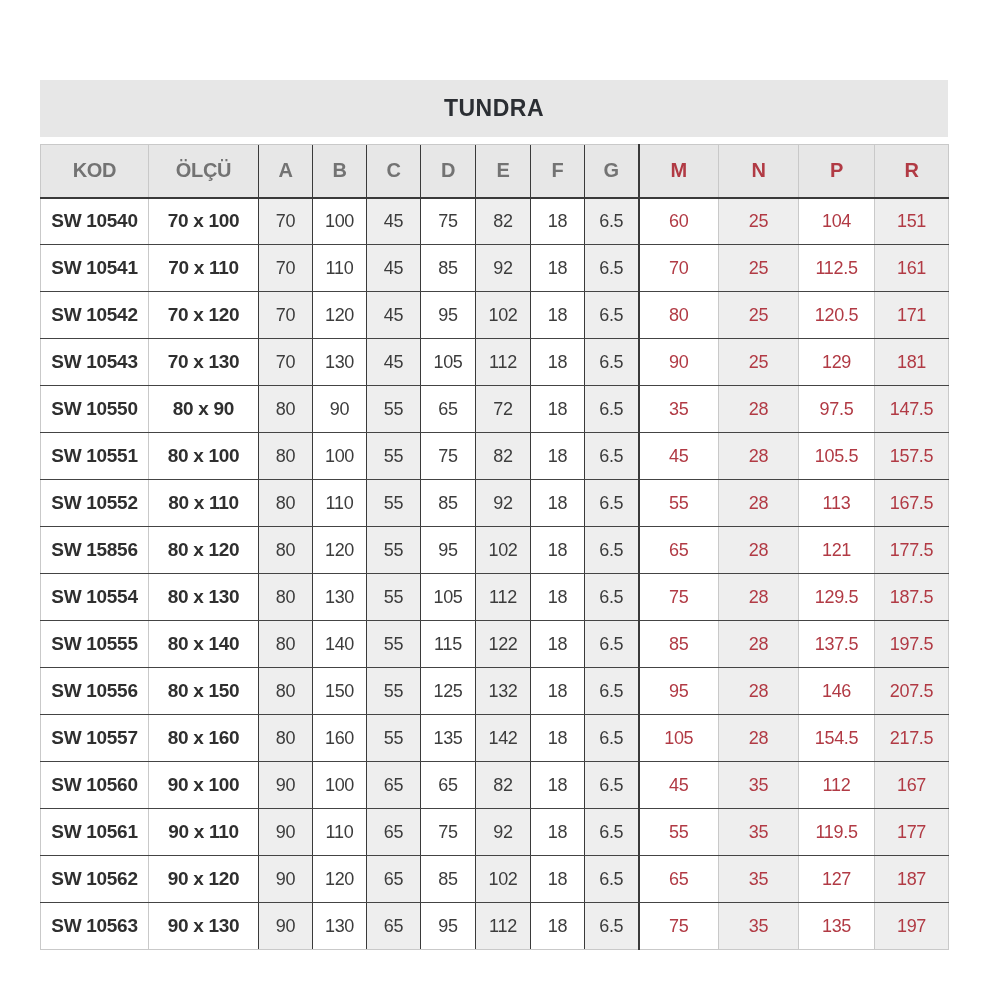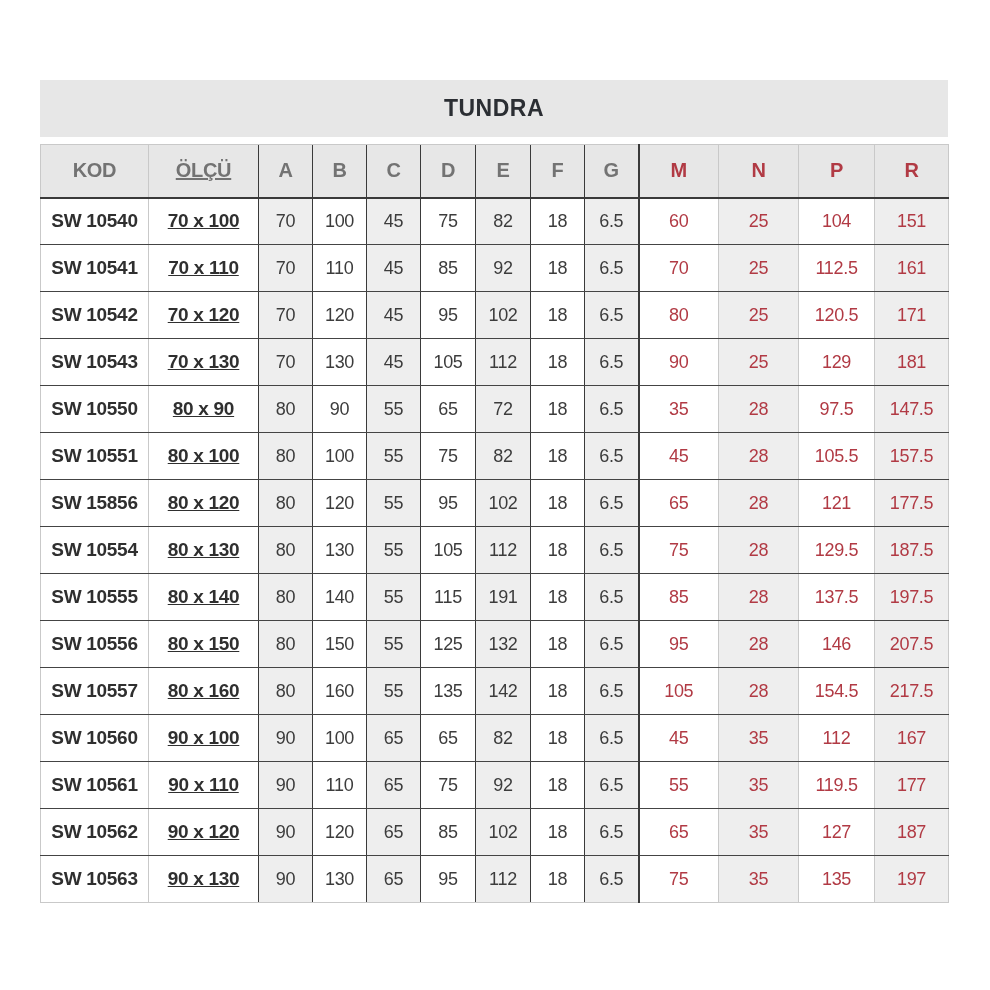--- a/index.html
+++ b/index.html
@@ -57,21 +57,21 @@
     font-size:18px;font-weight:400;color:#3c3c3c;
   }
   tbody tr:last-child td{border-bottom:1px solid var(--light-border);}
   tbody td.bold{font-weight:bold;color:var(--text-dark);font-size:19px;}
   .shade{background:var(--shade-bg) !important;}
   .red{color:var(--red) !important;}
   .sep-light{border-left:1px solid var(--light-border);}
   .sep-dark{border-left:1px solid var(--dark-border);}
   .sep-dark2{border-left:2px solid var(--dark-border);}
   
-  .c0{width:108px;} .c1{width:110px;text-decoration:underline;} .c2{width:54px;} .c3{width:54px;}
+  .c0{width:108px;} .c1{width:110px;} .c2{width:54px;} .c3{width:54px;}
   .c4{width:54px;}  .c5{width:55px;}  .c6{width:55px;} .c7{width:54px;}
   .c8{width:54px;}  .c9{width:80px;}  .c10{width:80px;}
   .c11{width:76px;} .c12{width:74px;}
 </style>
 </head>
 <body>
 
 <div class="sheet">
   <div class="title-bar">
     <span>TUNDRA</span>
@@ -180,20 +180,35 @@
           <td class="c5 sep-dark">75</td>
           <td class="c6 sep-dark shade">82</td>
           <td class="c7 sep-dark">18</td>
           <td class="c8 sep-dark shade">6.5</td>
           <td class="c9 sep-dark2 red">45</td>
           <td class="c10 sep-light shade red">28</td>
           <td class="c11 sep-light red">105.5</td>
           <td class="c12 sep-light shade red">157.5</td>
         </tr>
         <tr>
+          <td class="c0 bold">SW 10552</td>
+          <td class="c1 sep-light bold">80 x 110</td>
+          <td class="c2 sep-dark shade">80</td>
+          <td class="c3 sep-dark">110</td>
+          <td class="c4 sep-dark shade">55</td>
+          <td class="c5 sep-dark">85</td>
+          <td class="c6 sep-dark shade">92</td>
+          <td class="c7 sep-dark">18</td>
+          <td class="c8 sep-dark shade">6.5</td>
+          <td class="c9 sep-dark2 red">55</td>
+          <td class="c10 sep-light shade red">28</td>
+          <td class="c11 sep-light red">113</td>
+          <td class="c12 sep-light shade red">167.5</td>
+        </tr>
+        <tr>
           <td class="c0 bold">SW 15856</td>
           <td class="c1 sep-light bold">80 x 120</td>
           <td class="c2 sep-dark shade">80</td>
           <td class="c3 sep-dark">120</td>
           <td class="c4 sep-dark shade">55</td>
           <td class="c5 sep-dark">95</td>
           <td class="c6 sep-dark shade">102</td>
           <td class="c7 sep-dark">18</td>
           <td class="c8 sep-dark shade">6.5</td>
           <td class="c9 sep-dark2 red">65</td>
@@ -216,21 +231,21 @@
           <td class="c11 sep-light red">129.5</td>
           <td class="c12 sep-light shade red">187.5</td>
         </tr>
         <tr>
           <td class="c0 bold">SW 10555</td>
           <td class="c1 sep-light bold">80 x 140</td>
           <td class="c2 sep-dark shade">80</td>
           <td class="c3 sep-dark">140</td>
           <td class="c4 sep-dark shade">55</td>
           <td class="c5 sep-dark">115</td>
-          <td class="c6 sep-dark shade">191</td>
+          <td class="c6 sep-dark shade">122</td>
           <td class="c7 sep-dark">18</td>
           <td class="c8 sep-dark shade">6.5</td>
           <td class="c9 sep-dark2 red">85</td>
           <td class="c10 sep-light shade red">28</td>
           <td class="c11 sep-light red">137.5</td>
           <td class="c12 sep-light shade red">197.5</td>
         </tr>
         <tr>
           <td class="c0 bold">SW 10556</td>
           <td class="c1 sep-light bold">80 x 150</td>

